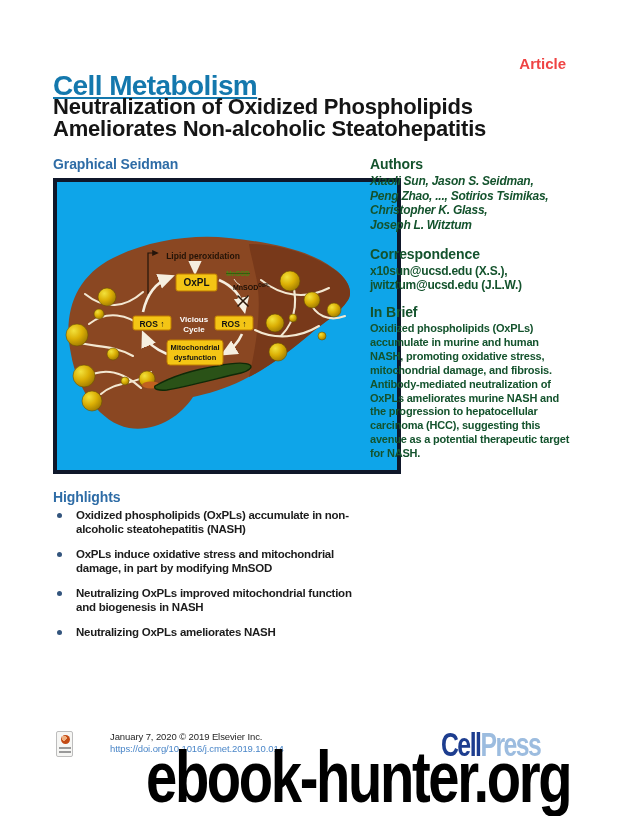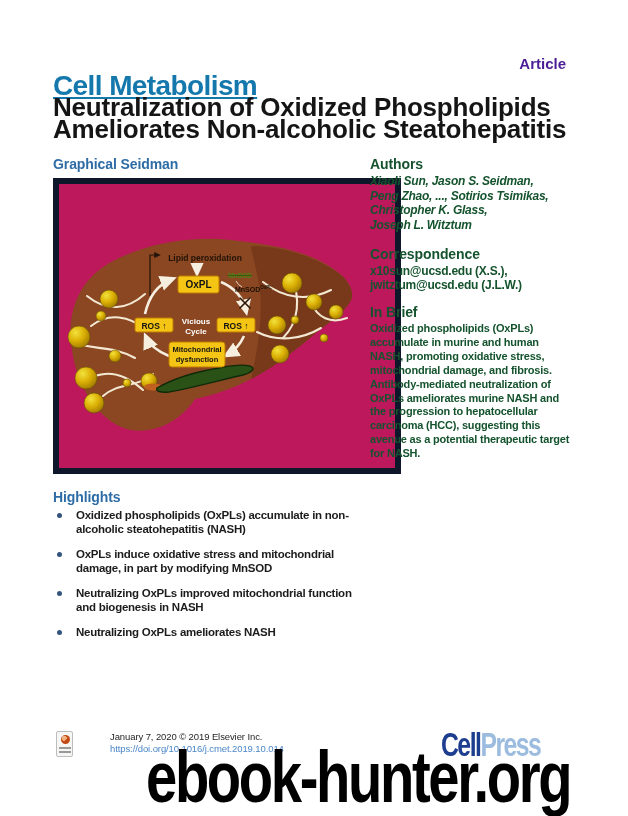--- a/index.html
+++ b/index.html
@@ -1,26 +1,26 @@
 <!DOCTYPE html>
 <html><head>
 <meta charset="utf-8">
 <style>
   html,body{margin:0;padding:0;background:#888;}
   #page{position:relative;width:628px;height:816px;background:#ffffff;overflow:hidden;
         font-family:"Liberation Sans",sans-serif;-webkit-font-smoothing:antialiased;}
   .abs{position:absolute;}
 
   .journal-name{left:53px;top:70px;font-size:28px;font-weight:700;color:#1478ad;letter-spacing:-0.6px;text-decoration:underline;}
-  .article-label{right:62px;top:55px;font-size:15px;font-weight:700;color:#4c1d95;text-align:center;}
-  .paper-title{left:53px;top:96px;font-size:26px;line-height:22px;font-weight:700;color:#151515;letter-spacing:-0.2px;}
+  .article-label{right:62px;top:55px;font-size:15px;font-weight:700;color:#ef4444;text-align:center;}
+  .paper-title{left:53px;top:96px;font-size:22px;line-height:22px;font-weight:700;color:#151515;letter-spacing:-0.2px;}
 
   .sec-head{font-size:14px;font-weight:700;color:#2e6ca6;letter-spacing:-0.1px;}
   .ga-head{left:53px;top:156px;}
-  .ga-box{left:53px;top:178px;width:348px;height:296px;border:6px solid #0f172a;background:#be185d;box-sizing:border-box;}
+  .ga-box{left:53px;top:178px;width:348px;height:296px;border:4px solid #0f172a;background:#0ea5e9;box-sizing:border-box;}
 
   .rcol{left:370px;width:202px;color:#14532d;}
   .authors-head{top:156px;}
   .authors-lines{top:174px;font-size:12px;font-weight:700;line-height:14.6px;letter-spacing:-0.25px;font-style:italic;}
   .corr-head{top:246px;}
   .corr-lines{top:264px;font-size:12px;font-weight:700;line-height:14px;letter-spacing:-0.25px;}
   .inbrief-head{top:304px;}
   .inbrief-text{top:322px;font-size:11px;font-weight:600;line-height:13.9px;letter-spacing:-0.2px;}
 
   .hl-head{left:53px;top:489px;}

